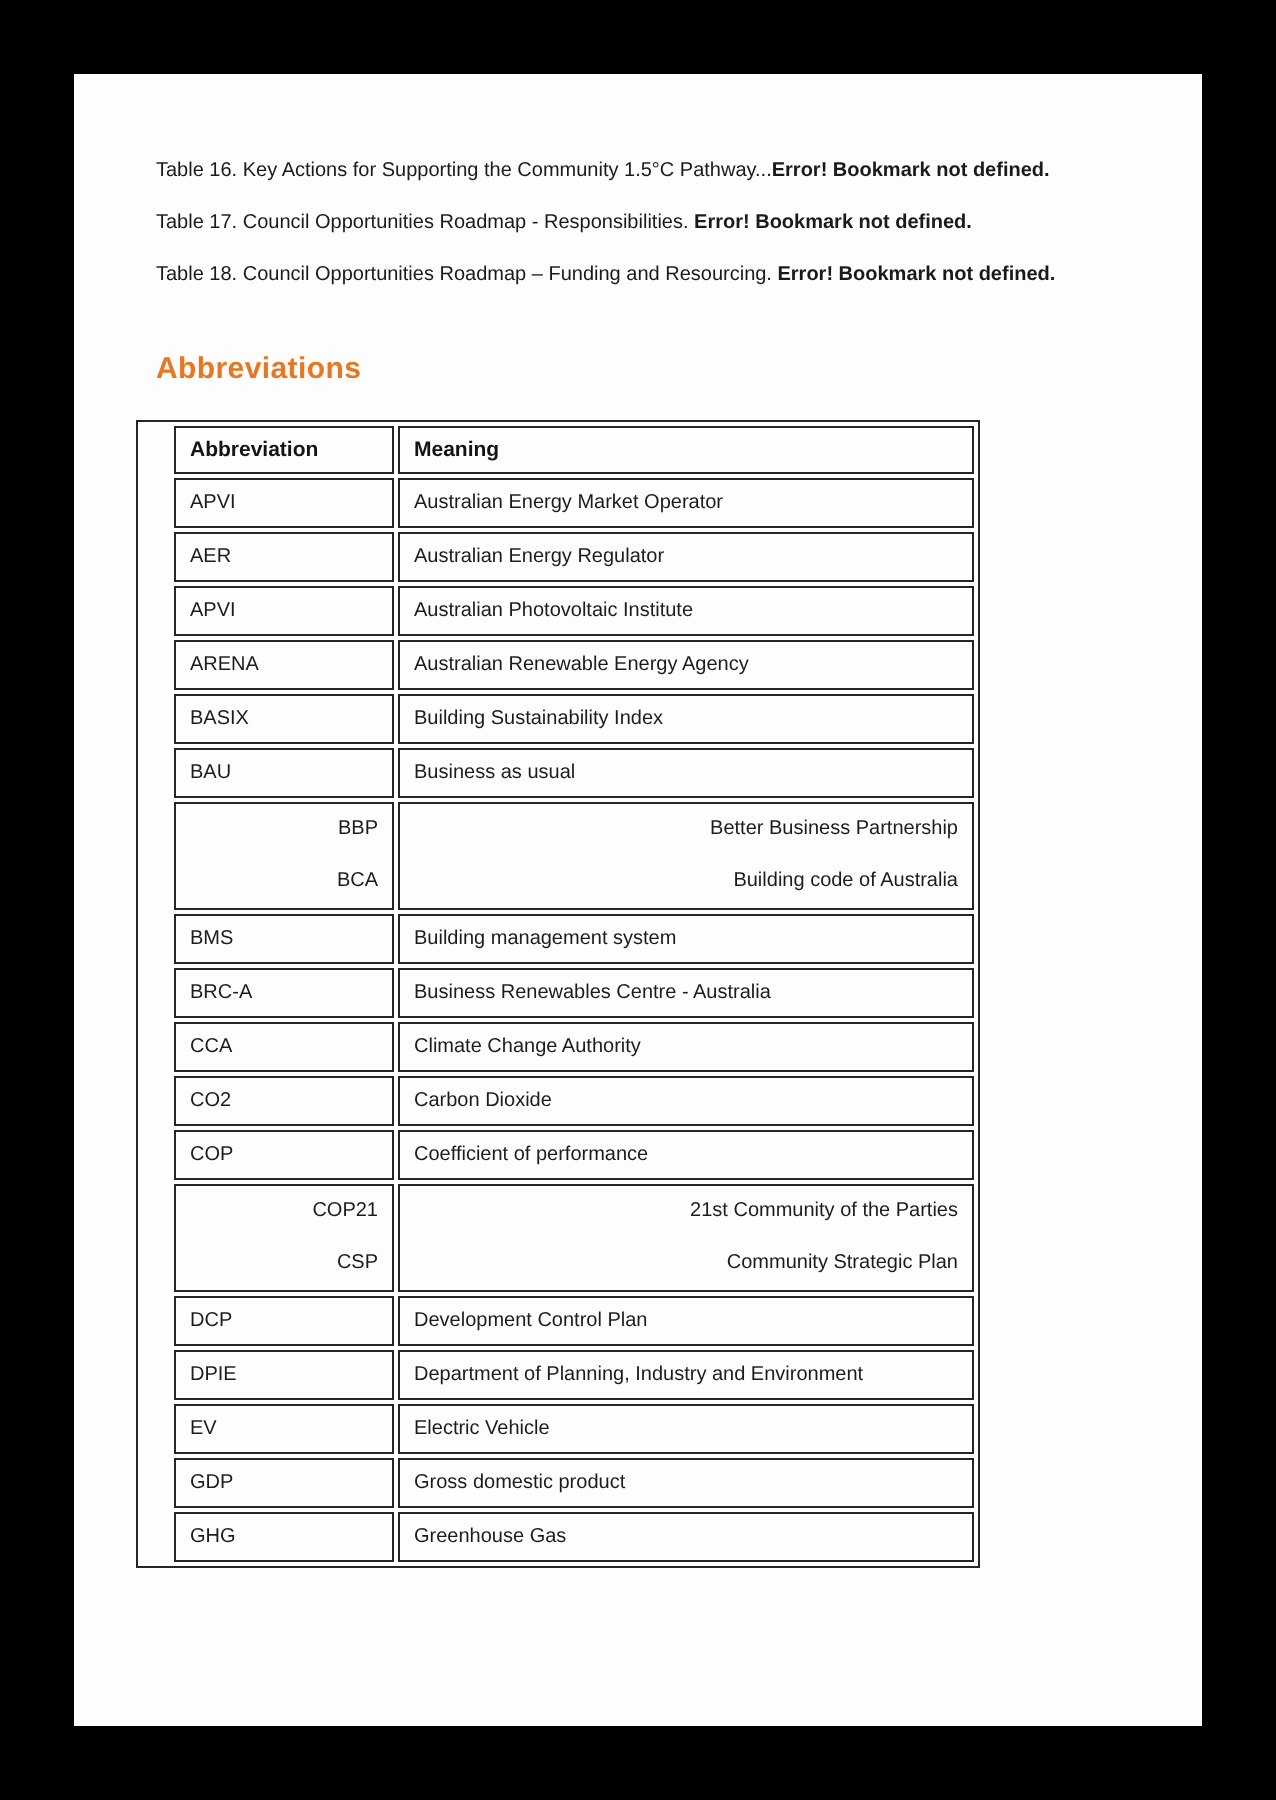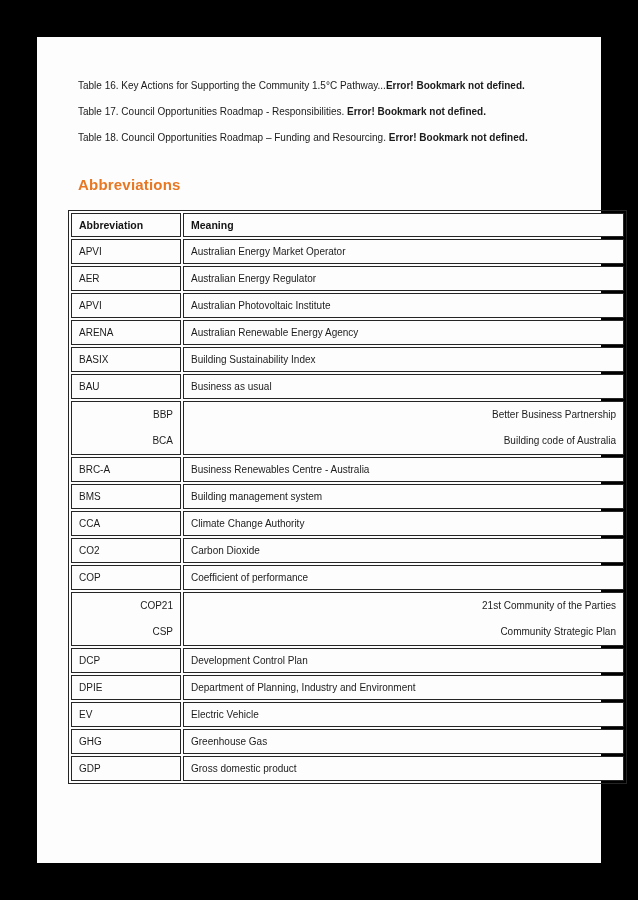--- a/index.html
+++ b/index.html
@@ -37,25 +37,26 @@
   .toc b { font-weight: bold; }
   h1.abbrev-heading {
     margin: 31px 0 17px 0;
     font-size: 15px;
     line-height: 17px;
     font-weight: bold;
     letter-spacing: 0.2px;
   }
   table.abbrev-table {
     margin-left: -10px;
-    width: 559px;
+    width: 422px;
     border-collapse: separate;
     border-spacing: 2px;
     border: 1px solid #252525;
     table-layout: fixed;
+    padding-left: 16px;
   }
   table.abbrev-table th,
   table.abbrev-table td {
     border: 1px solid #252525;
     background: #fdfdfd;
     padding: 0 7px;
     vertical-align: middle;
     text-align: left;
     font-size: 10px;
     color: #1c1c1c;
@@ -153,32 +154,32 @@
               <div class="cell-line">BBP</div>
               <div class="cell-line">BCA</div>
             </td>
             <td class="multi">
               <div class="cell-line">Better Business Partnership</div>
               <div class="cell-line">Building code of Australia</div>
             </td>
           </tr>
           <tr>
             <td class="col-abbr">
+              <div class="cell-line">BMS</div>
+            </td>
+            <td>
+              <div class="cell-line">Building management system</div>
+            </td>
+          </tr>
+          <tr>
+            <td class="col-abbr">
               <div class="cell-line">BRC-A</div>
             </td>
             <td>
               <div class="cell-line">Business Renewables Centre - Australia</div>
-            </td>
-          </tr>
-          <tr>
-            <td class="col-abbr">
-              <div class="cell-line">BMS</div>
-            </td>
-            <td>
-              <div class="cell-line">Building management system</div>
             </td>
           </tr>
           <tr>
             <td class="col-abbr">
               <div class="cell-line">CCA</div>
             </td>
             <td>
               <div class="cell-line">Climate Change Authority</div>
             </td>
           </tr>
@@ -227,31 +228,31 @@
           <tr>
             <td class="col-abbr">
               <div class="cell-line">EV</div>
             </td>
             <td>
               <div class="cell-line">Electric Vehicle</div>
             </td>
           </tr>
           <tr>
             <td class="col-abbr">
+              <div class="cell-line">GDP</div>
+            </td>
+            <td>
+              <div class="cell-line">Gross domestic product</div>
+            </td>
+          </tr>
+          <tr>
+            <td class="col-abbr">
               <div class="cell-line">GHG</div>
             </td>
             <td>
               <div class="cell-line">Greenhouse Gas</div>
-            </td>
-          </tr>
-          <tr>
-            <td class="col-abbr">
-              <div class="cell-line">GDP</div>
-            </td>
-            <td>
-              <div class="cell-line">Gross domestic product</div>
             </td>
           </tr>
         </tbody>
     </table>
 
   </div>
 </div>
 
 </body></html>

